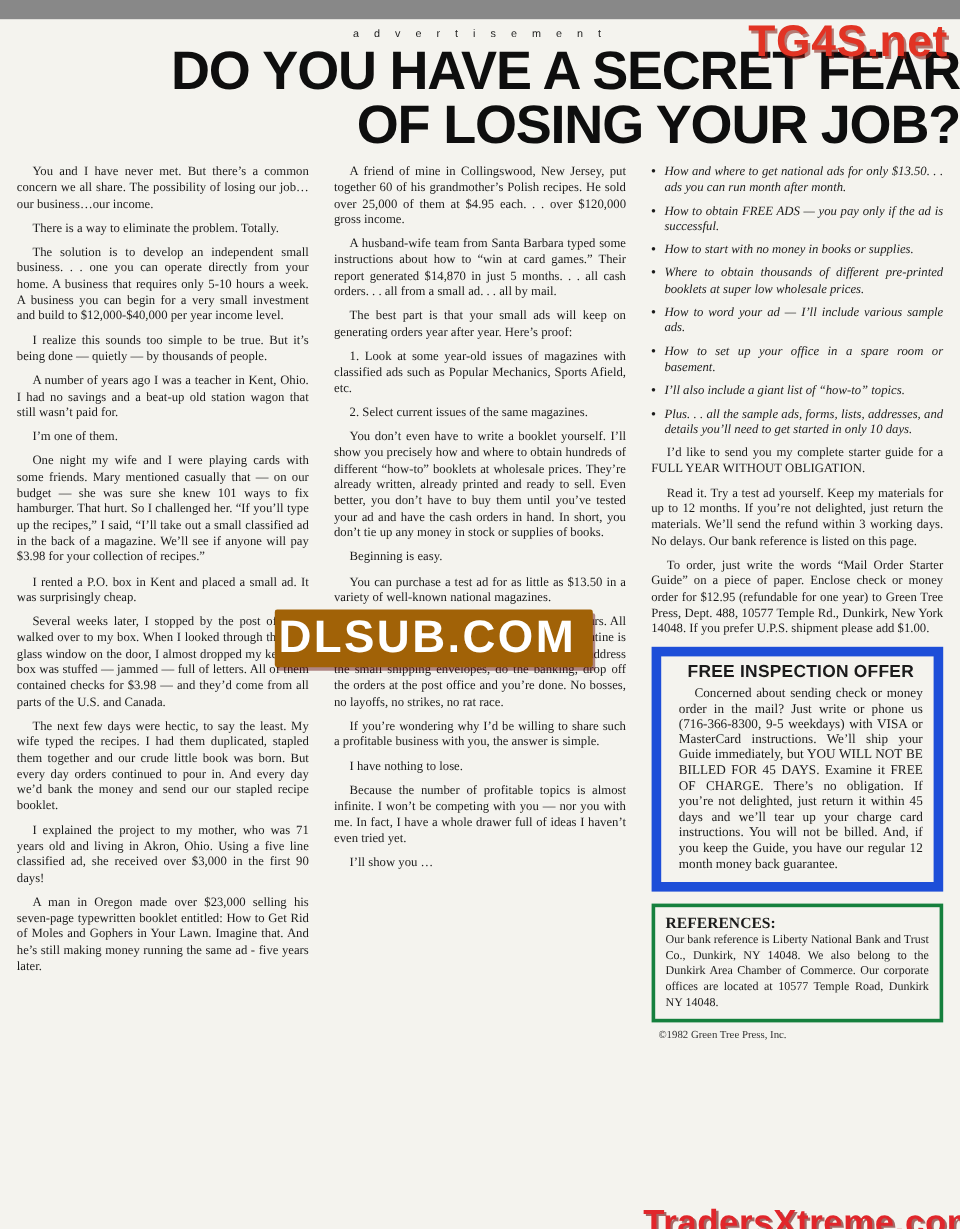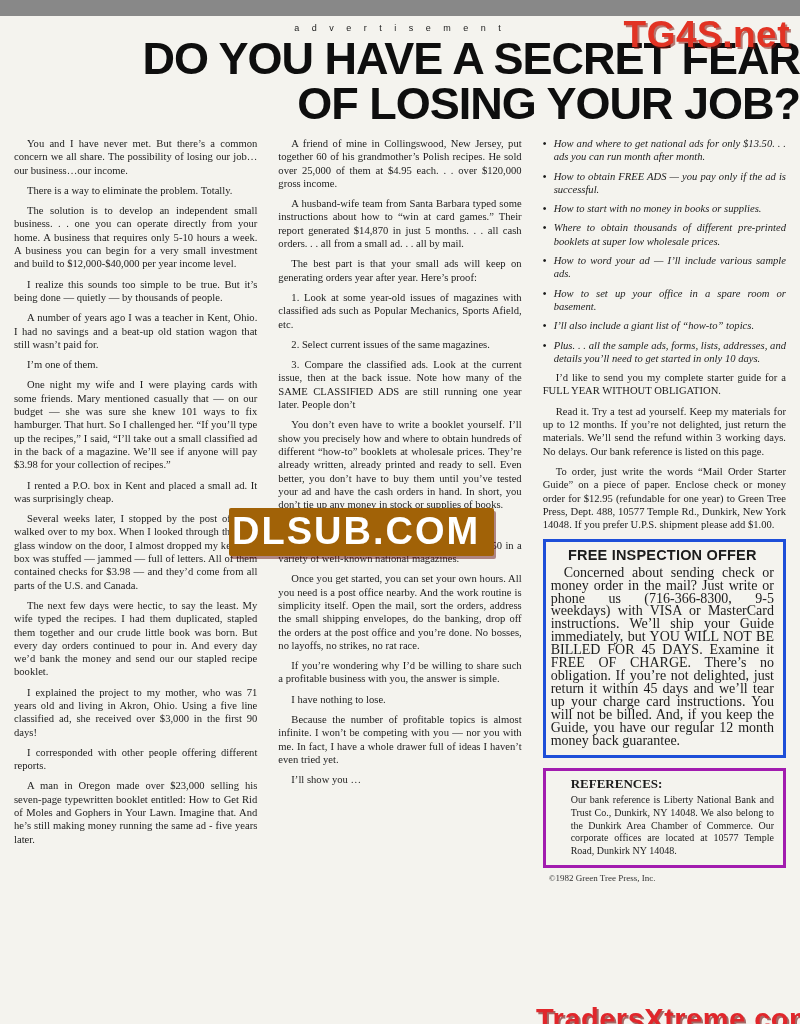--- a/index.html
+++ b/index.html
@@ -54,41 +54,41 @@
     text-indent:0;
   }
   .col3 .bullet::before{
     content:"\2022";
     position:absolute;
     left:0;top:0;
     font-style:normal;
     font-weight:bold;
   }
   .offer-box{
-    border:3px solid #1d4ed8;
-    padding:7px 9px 8px 5px;
+    border:8px solid #1d4ed8;
+    padding:7px 9px 8px 15px;
     margin:8px 0 0 0;
   }
   .offer-title{
     font-family:"Liberation Sans", sans-serif;
     font-weight:bold;
     font-size:14.5px;
     text-align:center;
     margin:0 0 4px 0;
     letter-spacing:0.2px;
   }
   .offer-body{
-    font-size:14px;
+    font-size:11px;
     line-height:12.9px;
     text-align:justify;
     text-indent:13px;
   }
   .ref-box{
-    border:3px solid #a21caf;
-    padding:6px 9px 7px 25px;
+    border:3px solid #15803d;
+    padding:6px 9px 7px 9px;
     margin:10px 0 0 0;
   }
   .ref-title{
     font-family:"Liberation Serif", serif;
     font-weight:bold;
     font-size:13px;
     margin:0 0 3px 0;
   }
   .ref-body{
     font-size:10px;
@@ -154,31 +154,29 @@
         <p>There is a way to eliminate the problem. Totally.</p>
         <p>The solution is to develop an independent small business. . . one you can operate directly from your home. A business that requires only 5-10 hours a week. A business you can begin for a very small investment and build to $12,000-$40,000 per year income level.</p>
         <p>I realize this sounds too simple to be true. But it’s being done — quietly — by thousands of people.</p>
         <p>A number of years ago I was a teacher in Kent, Ohio. I had no savings and a beat-up old station wagon that still wasn’t paid for.</p>
         <p>I’m one of them.</p>
         <p>One night my wife and I were playing cards with some friends. Mary mentioned casually that — on our budget — she was sure she knew 101 ways to fix hamburger. That hurt. So I challenged her. “If you’ll type up the recipes,” I said, “I’ll take out a small classified ad in the back of a magazine. We’ll see if anyone will pay $3.98 for your collection of recipes.”</p>
         <p>I rented a P.O. box in Kent and placed a small ad. It was surprisingly cheap.</p>
         <p>Several weeks later, I stopped by the post office. I walked over to my box. When I looked through the little glass window on the door, I almost dropped my key. The box was stuffed — jammed — full of letters. All of them contained checks for $3.98 — and they’d come from all parts of the U.S. and Canada.</p>
         <p>The next few days were hectic, to say the least. My wife typed the recipes. I had them duplicated, stapled them together and our crude little book was born. But every day orders continued to pour in. And every day we’d bank the money and send our our stapled recipe booklet.</p>
         <p>I explained the project to my mother, who was 71 years old and living in Akron, Ohio. Using a five line classified ad, she received over $3,000 in the first 90 days!</p>
-        <p>I corresponded with other people offering different reports.</p>
         <p>A man in Oregon made over $23,000 selling his seven-page typewritten booklet entitled: How to Get Rid of Moles and Gophers in Your Lawn. Imagine that. And he’s still making money running the same ad - five years later.</p>
       </div>
 
     <div class="col col2">
         <p>A friend of mine in Collingswood, New Jersey, put together 60 of his grandmother’s Polish recipes. He sold over 25,000 of them at $4.95 each. . . over $120,000 gross income.</p>
         <p>A husband-wife team from Santa Barbara typed some instructions about how to “win at card games.” Their report generated $14,870 in just 5 months. . . all cash orders. . . all from a small ad. . . all by mail.</p>
         <p>The best part is that your small ads will keep on generating orders year after year. Here’s proof:</p>
         <p>1. Look at some year-old issues of magazines with classified ads such as Popular Mechanics, Sports Afield, etc.</p>
         <p>2. Select current issues of the same magazines.</p>
-        <p>3. Compare the classified ads. Look at the current issue, then at the back issue. Note how many of the SAME CLASSIFIED ADS are still running one year later. People don’t</p>
         <p>You don’t even have to write a booklet yourself. I’ll show you precisely how and where to obtain hundreds of different “how-to” booklets at wholesale prices. They’re already written, already printed and ready to sell. Even better, you don’t have to buy them until you’ve tested your ad and have the cash orders in hand. In short, you don’t tie up any money in stock or supplies of books.</p>
         <p>Beginning is easy.</p>
         <p>You can purchase a test ad for as little as $13.50 in a variety of well-known national magazines.</p>
         <p>Once you get started, you can set your own hours. All you need is a post office nearby. And the work routine is simplicity itself. Open the mail, sort the orders, address the small shipping envelopes, do the banking, drop off the orders at the post office and you’re done. No bosses, no layoffs, no strikes, no rat race.</p>
         <p>If you’re wondering why I’d be willing to share such a profitable business with you, the answer is simple.</p>
         <p>I have nothing to lose.</p>
         <p>Because the number of profitable topics is almost infinite. I won’t be competing with you — nor you with me. In fact, I have a whole drawer full of ideas I haven’t even tried yet.</p>
         <p>I’ll show you …</p>
       </div>
 

